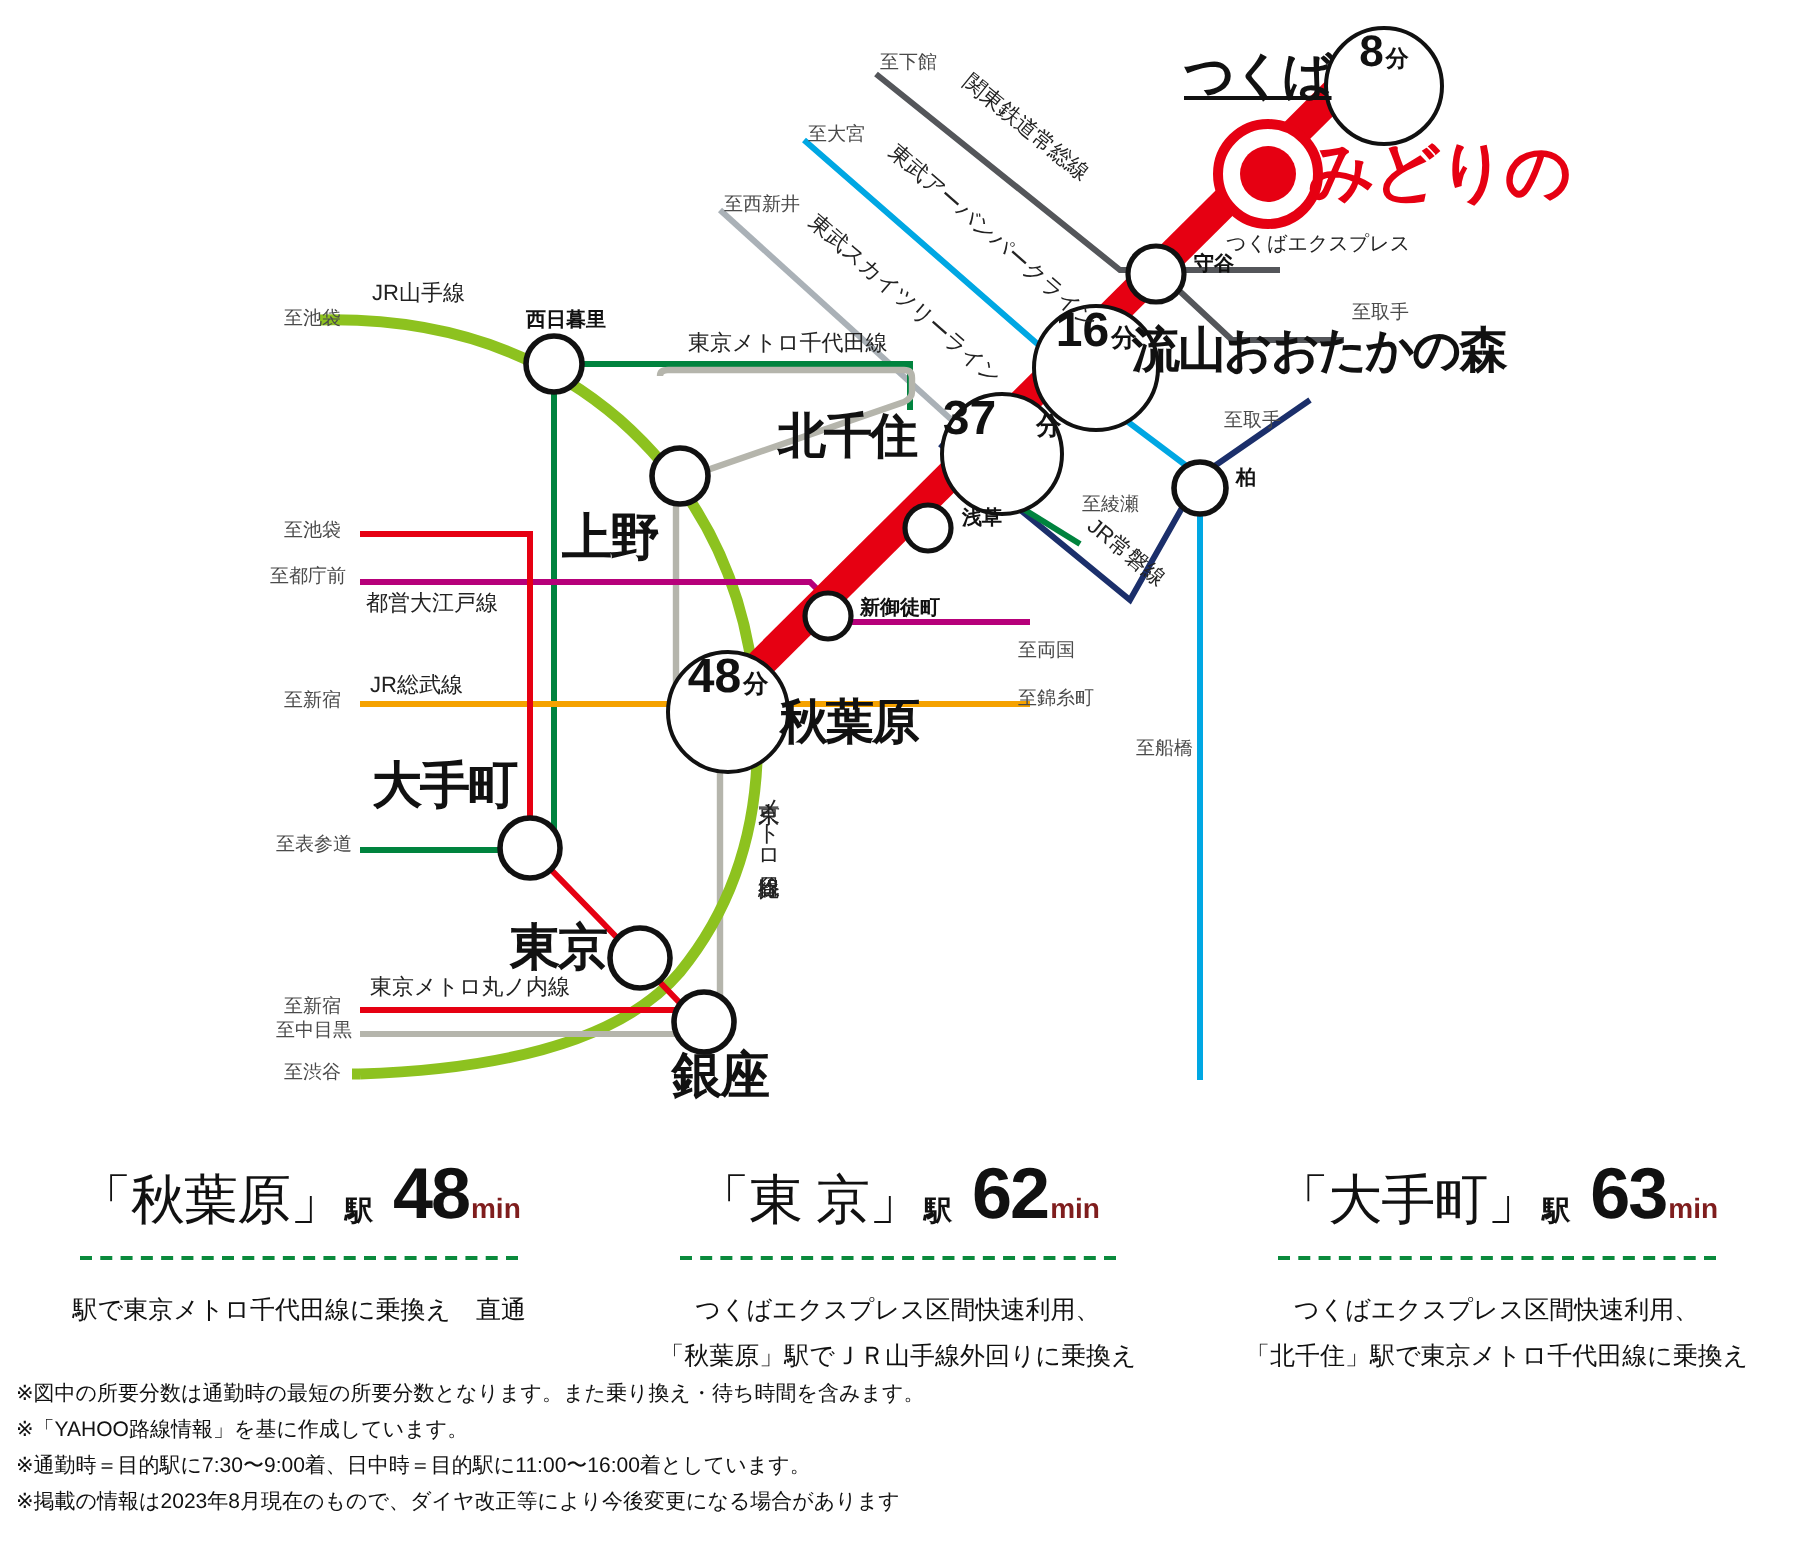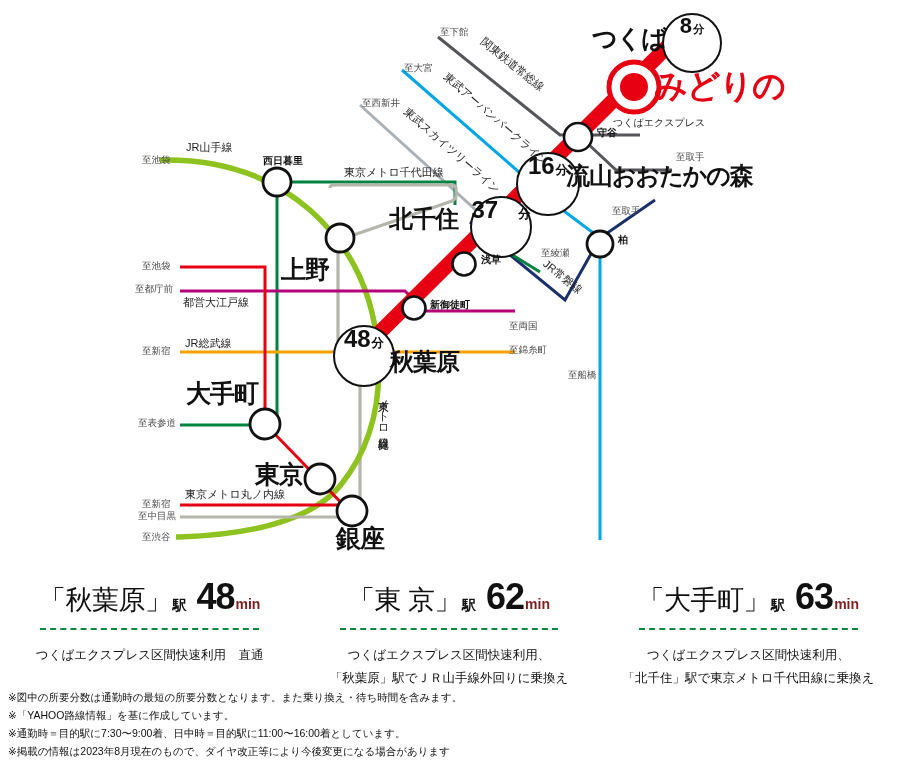--- a/index.html
+++ b/index.html
@@ -115,21 +115,21 @@
   <div class="bub" style="left:470px;top:196px;width:58px;height:58px;font-size:24px;gap:19px;">
     <span class="n">37</span>
       <span class="f">分</span>
   </div>
 
   <div class="bub" style="left:333px;top:325px;width:58px;height:58px;font-size:24px;">
     <span class="n">48</span>
       <span class="f">分</span>
   </div>
 
-  <div class="lbl st-name st-lg" style="left:592px;top:26px;">つくば</div>
+  <div class="lbl st-name st-lg" style="left:592px;top:26px;text-decoration:underline;">つくば</div>
   <div class="lbl midorino" style="left:654px;top:69px;">みどりの</div>
   <div class="lbl st-name st-md" style="left:597px;top:128px;">守谷</div>
   <div class="lbl st-name st-xl" style="left:566px;top:164px;">流山おおたかの森</div>
   <div class="lbl st-name st-xl" style="left:389px;top:207px;">北千住</div>
   <div class="lbl st-name st-md" style="left:481px;top:255px;">浅草</div>
   <div class="lbl st-name st-md" style="left:430px;top:300px;">新御徒町</div>
   <div class="lbl st-name st-xl" style="left:390px;top:350px;">秋葉原</div>
   <div class="lbl st-name st-md" style="left:263px;top:156px;">西日暮里</div>
   <div class="lbl st-name st-lg" style="left:281px;top:257px;">上野</div>
   <div class="lbl st-name st-lg" style="left:186px;top:381px;">大手町</div>
@@ -175,21 +175,21 @@
 
   <div class="sum-col">
     <div class="sum-head">
       <span class="sum-sta">「秋葉原」</span>
       <span class="sum-eki">駅</span>
       <span class="sum-num">48</span>
       <span class="sum-min">min</span>
     </div>
     <div class="sum-rule"></div>
     <div class="sum-note">
-      <div>つくばエクスプレス区間快速利用　直通</div>
+      <div>駅で東京メトロ千代田線に乗換え　直通</div>
     </div>
   </div>
 
   <div class="sum-col">
     <div class="sum-head">
       <span class="sum-sta">「東 京」</span>
       <span class="sum-eki">駅</span>
       <span class="sum-num">62</span>
       <span class="sum-min">min</span>
     </div>

